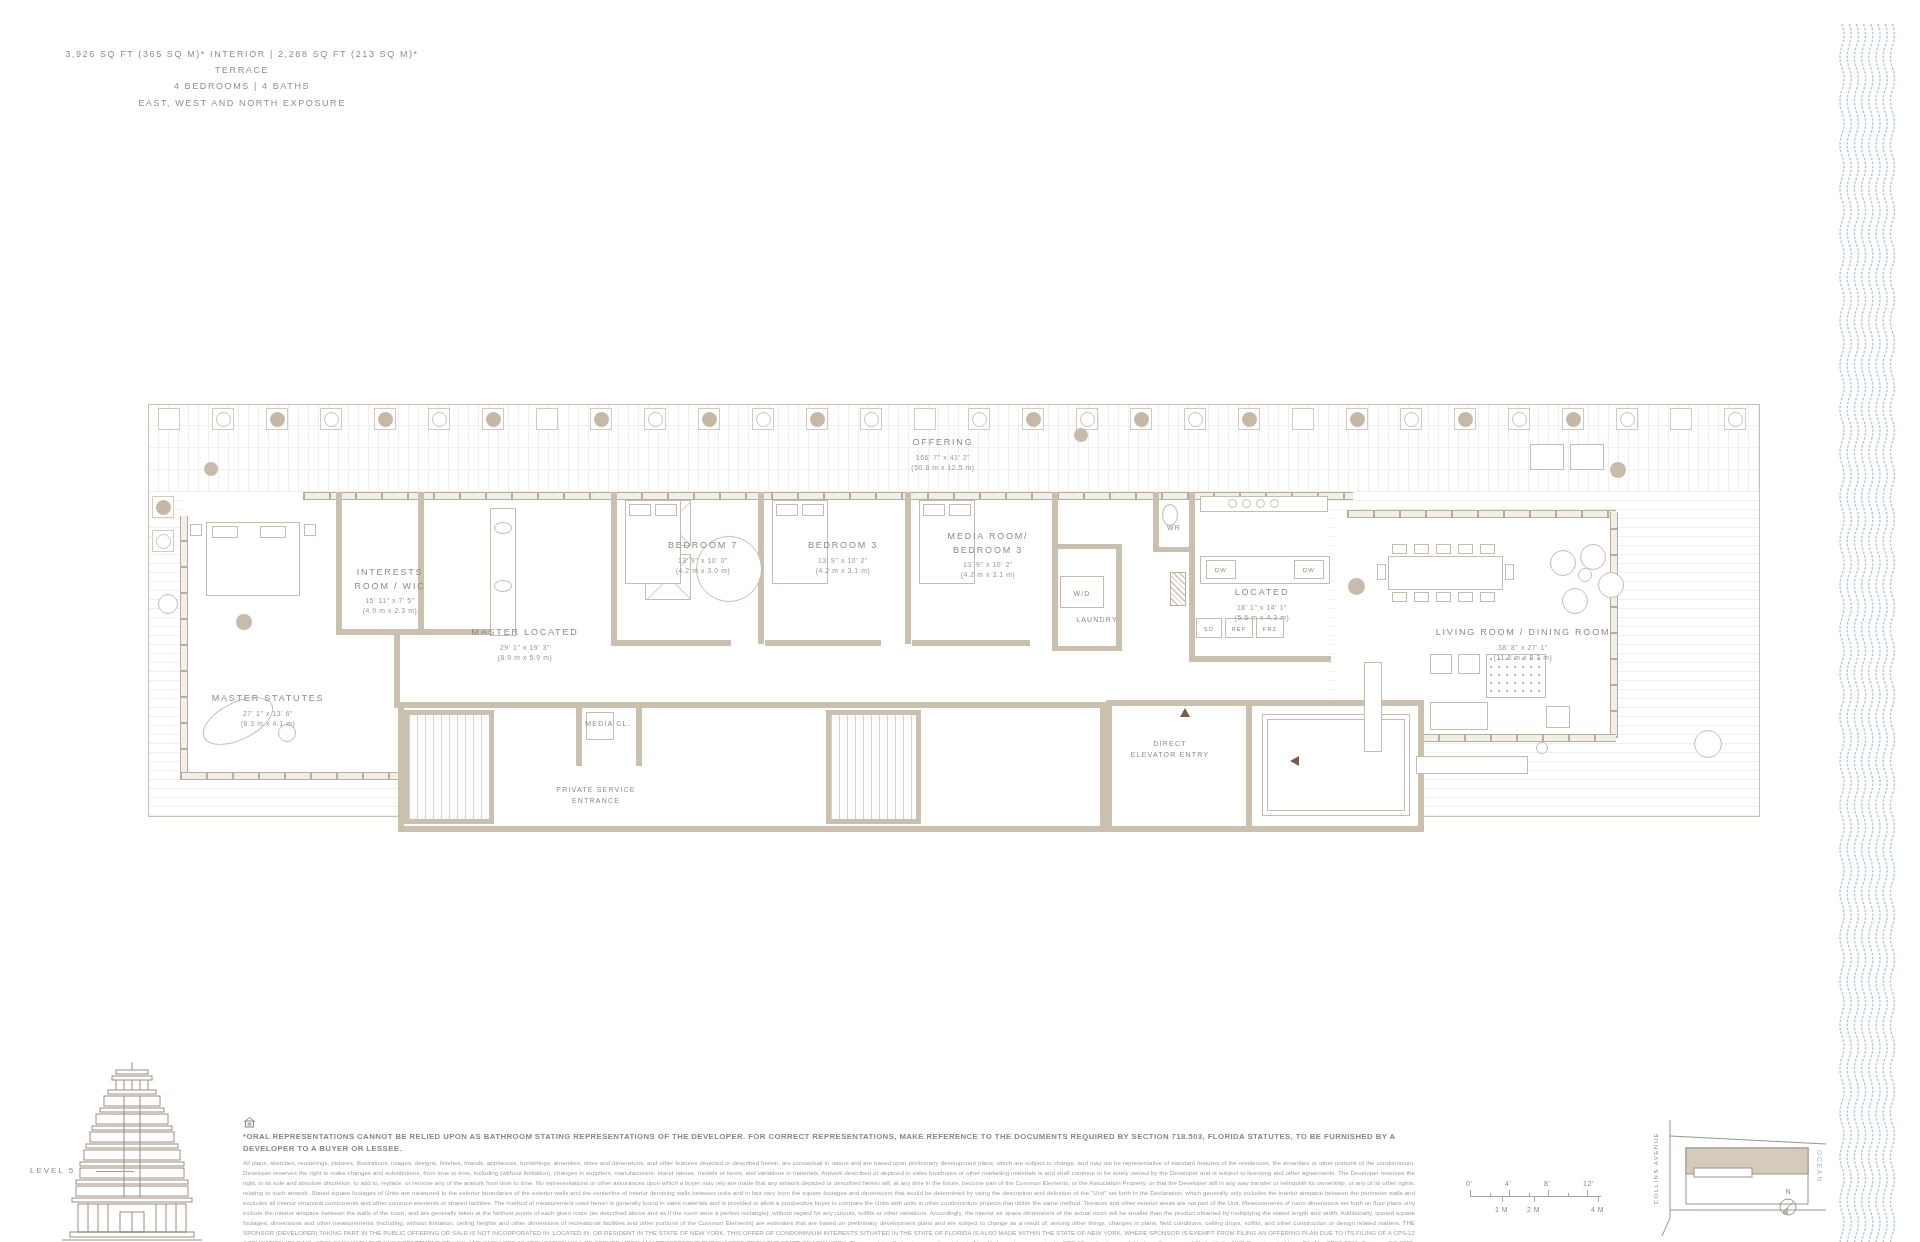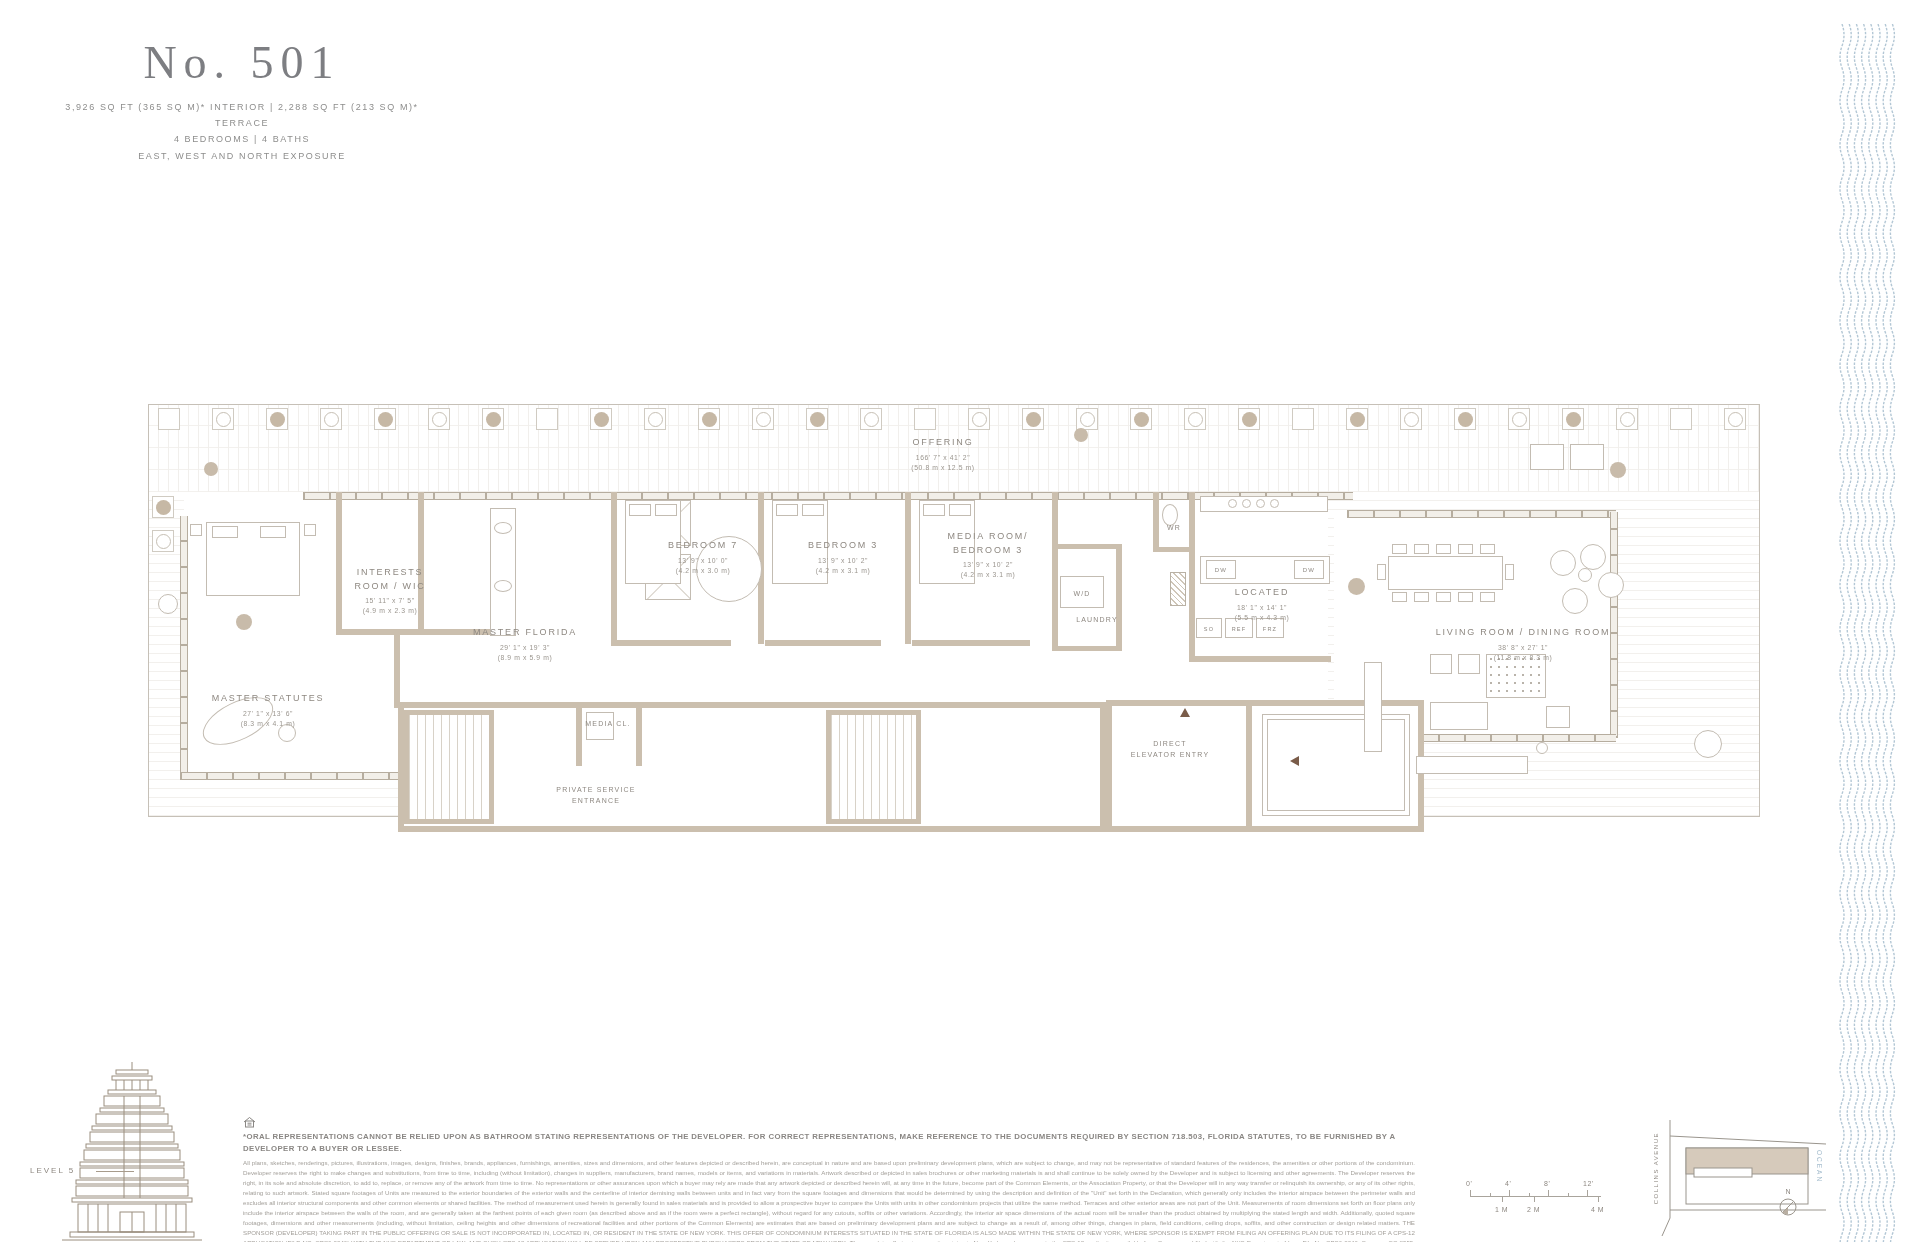--- a/index.html
+++ b/index.html
@@ -65,21 +65,20 @@
   .oceanlab{position:absolute;left:1816px;top:1150px;font-size:6.5px;letter-spacing:2px;color:#a4bccd;
        writing-mode:vertical-rl;}
   .wavestrip{position:absolute;left:1838px;top:24px;width:58px;height:1218px;}
 </style>
 </head>
 <body>
 
 <div class="page">
 
   <div class="hdr">
-    <h1>No. 501</h1>
     <div class="specs">
       <div>3,926 SQ FT (365 SQ M)* INTERIOR  |  2,288 SQ FT (213 SQ M)* TERRACE</div>
       <div>4 BEDROOMS  |  4 BATHS</div>
       <div>EAST, WEST AND NORTH EXPOSURE</div>
     </div>
   </div>
 
   <div class="plan">
     <div class="deck-top"></div>
     <div class="deck-main"></div>
@@ -321,21 +320,21 @@
     <div class="rlabel" style="left:710px;top:32px;width:170px">
       <div class="nm">OFFERING</div>
       <div class="dim"><span>166' 7" x 41' 2"</span><br><span>(50.8 m x 12.5 m)</span></div>
     </div>
     <div class="rlabel" style="left:182px;top:162px;width:120px">
       <div class="nm">INTERESTS
 ROOM / WIC</div>
       <div class="dim"><span>15' 11" x 7' 5"</span><br><span>(4.9 m x 2.3 m)</span></div>
     </div>
     <div class="rlabel" style="left:292px;top:222px;width:170px">
-      <div class="nm">MASTER FLORIDA</div>
+      <div class="nm">MASTER LOCATED</div>
       <div class="dim"><span>29' 1" x 19' 3"</span><br><span>(8.9 m x 5.9 m)</span></div>
     </div>
     <div class="rlabel" style="left:35px;top:288px;width:170px">
       <div class="nm">MASTER STATUTES</div>
       <div class="dim"><span>27' 1" x 13' 6"</span><br><span>(8.3 m x 4.1 m)</span></div>
     </div>
     <div class="rlabel" style="left:470px;top:135px;width:170px">
       <div class="nm">BEDROOM 7</div>
       <div class="dim"><span>13' 9" x 10' 0"</span><br><span>(4.2 m x 3.0 m)</span></div>
     </div>

